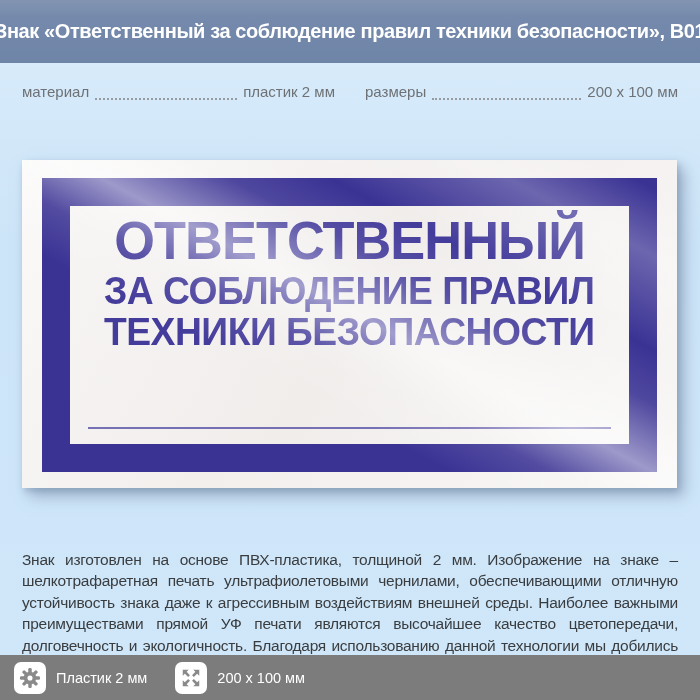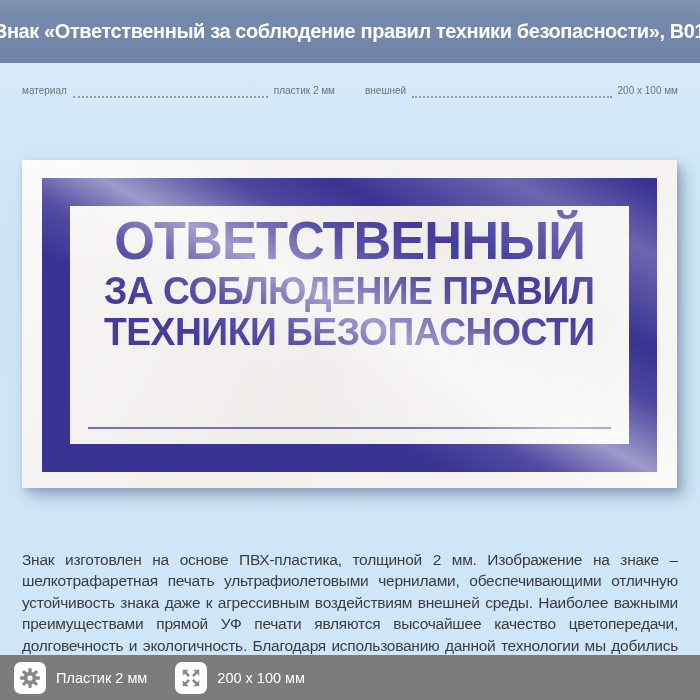--- a/index.html
+++ b/index.html
@@ -15,21 +15,21 @@
     display:flex;align-items:center;justify-content:center;
   }
   .header-title{
     color:#ffffff;font-size:20px;font-weight:700;letter-spacing:-.4px;white-space:nowrap;
   }
   
   .specs-row{
     position:absolute;top:80px;left:22px;right:22px;height:20px;
     display:flex;gap:30px;
   }
-  .spec{flex:1;display:flex;align-items:center;color:#6e7276;font-size:10px;}
+  .spec{flex:1;display:flex;align-items:flex-end;color:#6e7276;font-size:15px;}
   .spec-label{white-space:nowrap;}
   .spec-dots{flex:1;margin:0 6px;border-bottom:2px dotted #989ca1;height:13px;}
   .spec-value{white-space:nowrap;}
   
   .sign-plate{
     position:absolute;left:22px;top:160px;width:655px;height:328px;
     background:linear-gradient(125deg,#fbfaf9 0%,#f2efed 45%,#f8f6f5 100%);
     box-shadow:7px 8px 14px rgba(108,130,160,.55),2px 3px 6px rgba(108,130,160,.35);
   }
   .sign-frame{
@@ -95,21 +95,21 @@
     <div class="header-title">Знак «Ответственный за соблюдение правил техники безопасности», В01</div>
   </div>
 
   <div class="specs-row">
     <div class="spec">
       <span class="spec-label">материал</span>
       <span class="spec-dots"></span>
       <span class="spec-value">пластик 2 мм</span>
     </div>
     <div class="spec">
-      <span class="spec-label">внешней</span>
+      <span class="spec-label">размеры</span>
       <span class="spec-dots"></span>
       <span class="spec-value">200 x 100 мм</span>
     </div>
   </div>
 
   <div class="sign-plate">
     <div class="sign-frame">
       <div class="sign-inner">
         <div class="sign-line1">ОТВЕТСТВЕННЫЙ</div>
         <div class="sign-line2">ЗА СОБЛЮДЕНИЕ ПРАВИЛ</div>

